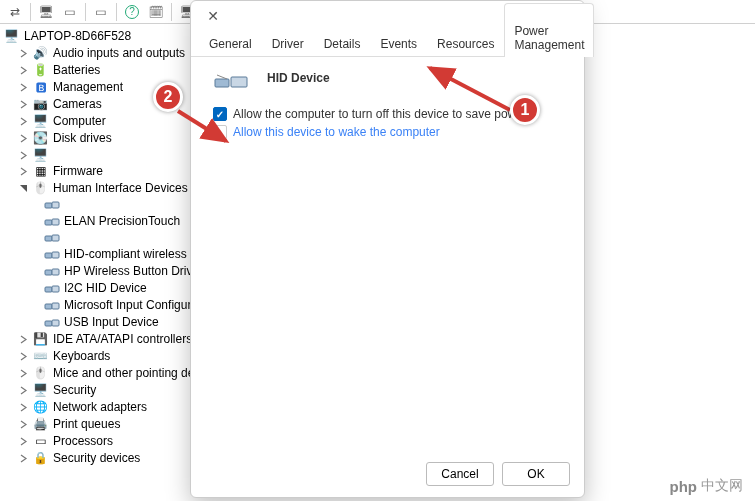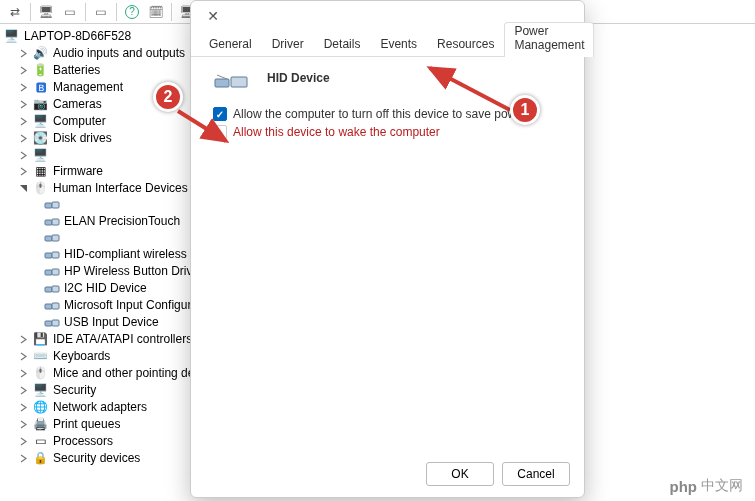--- a/index.html
+++ b/index.html
@@ -20,28 +20,28 @@
 .tree-row .ico, .root-row .ico { width: 16px; height: 16px; display: inline-flex; align-items: center; justify-content: center; font-size: 12px; }
 .subtree { list-style: none; padding-left: 26px; }
 
 
 .dialog { position: absolute; left: 190px; top: 0; width: 395px; height: 498px; background: #fff; border: 1px solid #ccc; box-shadow: 0 8px 24px rgba(0,0,0,.25); border-radius: 6px; display: flex; flex-direction: column; }
 .titlebar { height: 30px; display: flex; align-items: center; padding: 0 10px; font-size: 12px; color: #333; }
 .titlebar .title { flex: 1; }
 .titlebar .close { width: 24px; height: 24px; display: inline-flex; align-items: center; justify-content: center; color: #555; font-size: 14px; }
 
 .tabstrip { display: flex; align-items: flex-end; padding: 0 8px; border-bottom: 1px solid #ddd; height: 26px; font-size: 12px; }
-.tab { padding: 1px 9px 5px; color: #333; position: relative; border: 1px solid transparent; border-bottom: none; }
+.tab { padding: 20px 9px 5px; color: #333; position: relative; border: 1px solid transparent; border-bottom: none; }
 .tab.active { border-color: #ddd; background: #fff; border-radius: 4px 4px 0 0; top: 1px; }
 
 .tab-body { flex: 1; padding: 12px 14px; font-size: 12px; color: #333; }
 .deviceinfo { display: flex; align-items: flex-start; gap: 18px; padding: 2px 0 14px 8px; font-weight: bold; }
 .dev-icon { width: 36px; height: 22px; }
 .check-row { display: flex; align-items: center; gap: 6px; margin-left: 8px; margin-bottom: 4px; font-size: 12px; }
-.check-row.disabled { color: #b91c1c; align-items: center; }
+.check-row.disabled { color: #3b82f6; align-items: center; }
 .chk { width: 14px; height: 14px; border: 1px solid #888; border-radius: 2px; display: inline-flex; align-items: center; justify-content: center; background: #fff; }
 .chk.checked { background: #0067c0; border-color: #0067c0; color: #fff; font-size: 10px; font-weight: bold; }
 .chk.dis { border-color: #ccc; }
 
 .dlg-btnrow { height: 46px; display: flex; align-items: center; justify-content: flex-end; gap: 8px; padding: 0 14px; }
 .dlg-btn { min-width: 68px; height: 24px; border: 1px solid #bbb; background: #fff; border-radius: 3px; font-size: 12px; display: inline-flex; align-items: center; justify-content: center; }
 
 
 .badge { position: absolute; width: 30px; height: 30px; border-radius: 50%; background: #d23a34; border: 3px solid #fff; box-shadow: 0 0 4px rgba(0,0,0,.4); color: #fff; font-weight: bold; font-size: 16px; display: flex; align-items: center; justify-content: center; z-index: 50; }
 .arrow-svg { position: absolute; z-index: 49; pointer-events: none; }
@@ -379,22 +379,22 @@
     <div class="check-row">
       <span class="chk checked">✓</span>
       <span>Allow the computer to turn off this device to save power</span>
     </div>
     <div class="check-row disabled">
       <span class="chk dis"></span>
       <span>Allow this device to wake the computer</span>
     </div>
   </div>
   <div class="dlg-btnrow">
+    <div class="dlg-btn">Cancel</div>
     <div class="dlg-btn">OK</div>
-    <div class="dlg-btn">Cancel</div>
   </div>
 </div>
 
 <svg class="arrow-svg" style="left:410px; top:60px;" width="120" height="60">
   <defs>
       <marker id="ah1" markerWidth="8" markerHeight="8" refX="6" refY="3" orient="auto">
         <path d="M0,0 L7,3 L0,6 Z" fill="#d23a34"></path>
       </marker>
     </defs>
   <line x1="100" y1="50" x2="20" y2="8" stroke="#d23a34" stroke-width="4" marker-end="url(#ah1)"></line>

